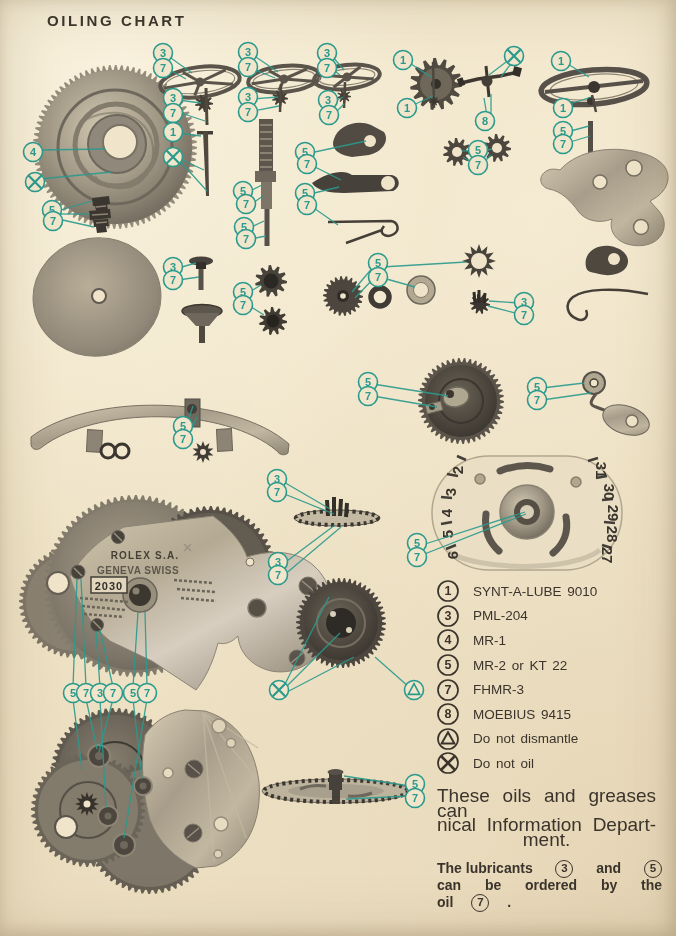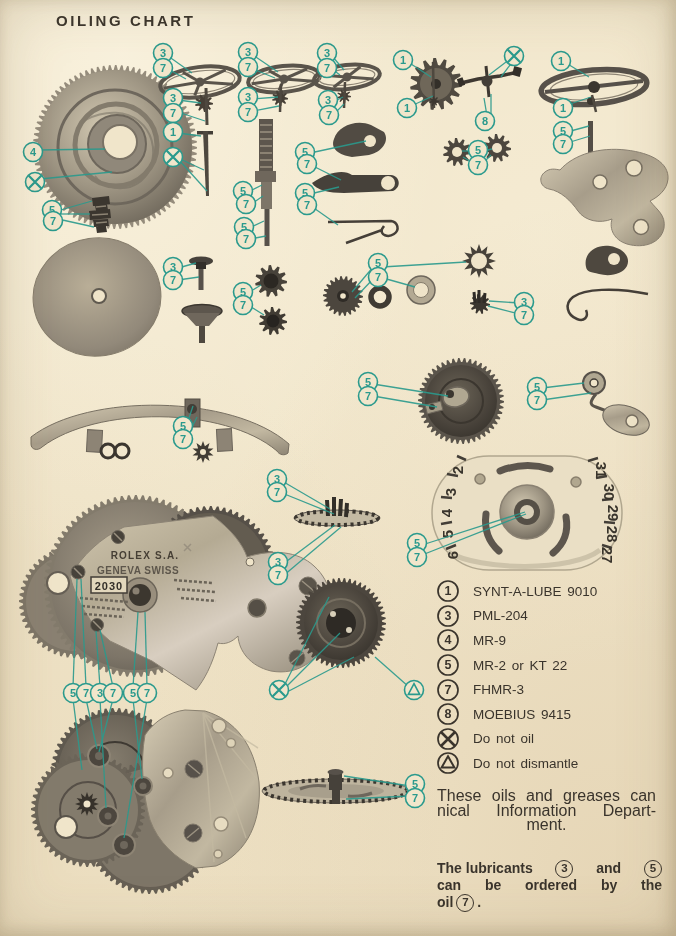--- a/index.html
+++ b/index.html
@@ -9,30 +9,30 @@
     background:
       radial-gradient(ellipse at 18% 6%, rgba(255,250,235,.55), transparent 42%),
       radial-gradient(ellipse at 80% 25%, rgba(255,248,230,.25), transparent 45%),
       radial-gradient(ellipse at 90% 95%, rgba(185,150,100,.20), transparent 55%),
       radial-gradient(ellipse at 8% 92%, rgba(200,170,120,.15), transparent 45%),
       #f1e6cb;
   }
   .page::after{content:"";position:absolute;inset:0;pointer-events:none;
     box-shadow:inset 0 0 60px rgba(120,95,55,.22), inset -6px 0 16px rgba(100,80,45,.14), inset 0 -6px 14px rgba(100,80,45,.10);}
   #fig{position:absolute;left:0;top:0;}
-  .title{position:absolute;left:56px;top:12px;font-size:15px;font-weight:bold;letter-spacing:2.6px;color:#3a342c;}
+  .title{position:absolute;left:47px;top:12px;font-size:15px;font-weight:bold;letter-spacing:2.6px;color:#3a342c;}
   .legend{position:absolute;left:436px;top:579px;width:236px;}
   .lrow{display:flex;align-items:center;height:24.6px;gap:13px;font-size:13.5px;word-spacing:2px;color:#3a342c;}
   .lrow svg{flex:0 0 auto;display:block;}
-  .note1{position:absolute;left:437px;top:789px;width:219px;font-size:16px;line-height:14.7px;word-spacing:1px;}
+  .note1{position:absolute;left:437px;top:789px;width:219px;font-size:19px;line-height:14.7px;word-spacing:1px;}
   .note1 .jl{text-align:justify;text-align-last:justify;}
   .note1 .ll{text-align:center;}
   .note2{position:absolute;left:437px;top:860px;width:225px;font-size:14px;font-weight:bold;line-height:17px;}
   .bline{display:flex;justify-content:space-between;align-items:center;height:17px;}
-  .bline.nojust{justify-content:flex-start;gap:3px;}
+  .bline.nojust{justify-content:flex-start;gap:18px;}
   .bline.plain{display:block;text-align:justify;text-align-last:justify;}
   .cnum{box-sizing:border-box;width:18px;height:18px;border:1.7px solid #3a342c;border-radius:50%;
     display:inline-flex;align-items:center;justify-content:center;font-size:11.5px;font-weight:bold;flex:0 0 auto;}
 </style>
 </head>
 <body>
 
 <div class="page">
   <svg id="fig" width="676" height="936" viewBox="0 0 676 936">
     <defs>
@@ -671,21 +671,21 @@
         </svg>
         <span>PML-204</span>
       </div>
       <div class="lrow">
         <svg width="24" height="24" viewBox="-12 -12 24 24">
           <g>
             <circle cx="0" cy="0" r="10" fill="none" stroke="#3a342c" stroke-width="1.7"></circle>
             <text x="0" y="4.3" text-anchor="middle" fill="#3a342c" font-size="12.5" font-weight="bold" font-family="&quot;Liberation Sans&quot;, sans-serif">4</text>
           </g>
         </svg>
-        <span>MR-9</span>
+        <span>MR-1</span>
       </div>
       <div class="lrow">
         <svg width="24" height="24" viewBox="-12 -12 24 24">
           <g>
             <circle cx="0" cy="0" r="10" fill="none" stroke="#3a342c" stroke-width="1.7"></circle>
             <text x="0" y="4.3" text-anchor="middle" fill="#3a342c" font-size="12.5" font-weight="bold" font-family="&quot;Liberation Sans&quot;, sans-serif">5</text>
           </g>
         </svg>
         <span>MR-2 or KT 22</span>
       </div>
@@ -704,33 +704,33 @@
             <circle cx="0" cy="0" r="10" fill="none" stroke="#3a342c" stroke-width="1.7"></circle>
             <text x="0" y="4.3" text-anchor="middle" fill="#3a342c" font-size="12.5" font-weight="bold" font-family="&quot;Liberation Sans&quot;, sans-serif">8</text>
           </g>
         </svg>
         <span>MOEBIUS 9415</span>
       </div>
       <div class="lrow">
         <svg width="24" height="24" viewBox="-12 -12 24 24">
           <g>
             <circle cx="0" cy="0" r="10" fill="none" stroke="#3a342c" stroke-width="1.7"></circle>
+            <path d="M 0,-6.8 L 6.4,4.6 L -6.4,4.6 Z" stroke="#3a342c" stroke-width="2" fill="none"></path>
+          </g>
+        </svg>
+        <span>Do not dismantle</span>
+      </div>
+      <div class="lrow">
+        <svg width="24" height="24" viewBox="-12 -12 24 24">
+          <g>
+            <circle cx="0" cy="0" r="10" fill="none" stroke="#3a342c" stroke-width="1.7"></circle>
             <path d="M -7,-7 L 7,7 M 7,-7 L -7,7" stroke="#3a342c" stroke-width="2.6"></path>
           </g>
         </svg>
         <span>Do not oil</span>
-      </div>
-      <div class="lrow">
-        <svg width="24" height="24" viewBox="-12 -12 24 24">
-          <g>
-            <circle cx="0" cy="0" r="10" fill="none" stroke="#3a342c" stroke-width="1.7"></circle>
-            <path d="M 0,-6.8 L 6.4,4.6 L -6.4,4.6 Z" stroke="#3a342c" stroke-width="2" fill="none"></path>
-          </g>
-        </svg>
-        <span>Do not dismantle</span>
       </div>
     </div>
 
   <div class="note1" id="note1">
       <div class="jl">These oils and greases can</div>
       <div class="jl">nical Information Depart-</div>
       <div class="ll">ment.</div>
     </div>
 
   <div class="note2" id="note2">

